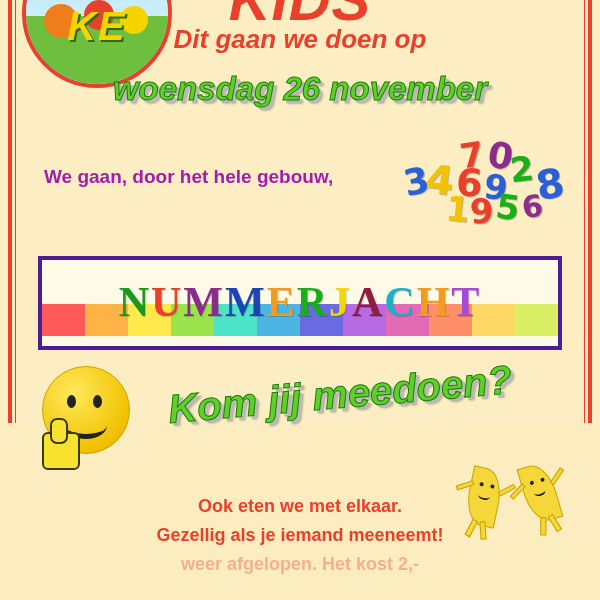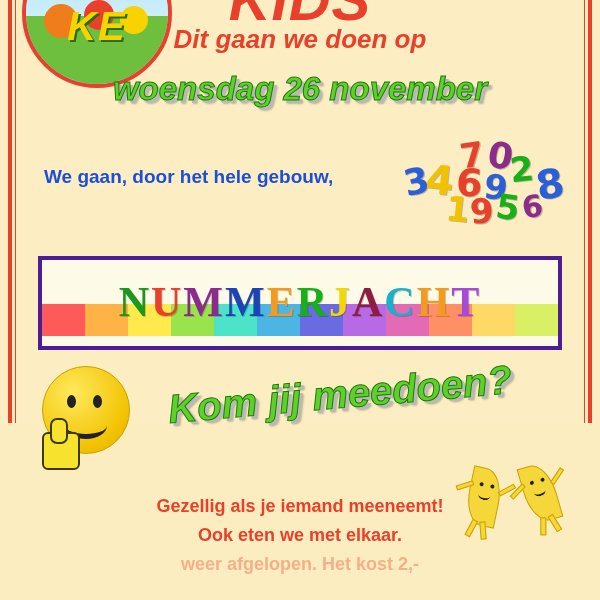--- a/index.html
+++ b/index.html
@@ -120,21 +120,21 @@
     font-weight: bold;
     font-style: italic;
     color: #5fd02a;
     -webkit-text-stroke: 1px #1f7a0a;
     text-shadow: 3px 3px 0 #b9b9b9, 4px 4px 2px rgba(0,0,0,0.25);
     white-space: nowrap;
   }
 
   .para-red {
     position: absolute;
-    color: #1d4ed8;
+    color: #a21caf;
     font-weight: bold;
     font-size: 19px;
     line-height: 28px;
   }
   .para1 {
     top: 163px;
     left: 44px;
     width: 360px;
   }
 
@@ -408,18 +408,18 @@
       <div class="fdot r"></div>
       <div class="fm"></div>
       <div class="arm a1"></div>
       <div class="arm a2"></div>
       <div class="leg l1"></div>
       <div class="leg l2"></div>
     </div>
   </div>
 
   <div class="bottom-block">
+    <div>Ook eten we met elkaar.</div>
     <div>Gezellig als je iemand meeneemt!</div>
-    <div>Ook eten we met elkaar.</div>
     <div class="cut-line">weer afgelopen. Het kost 2,-</div>
   </div>
 
 </div>
 
 </body></html>

